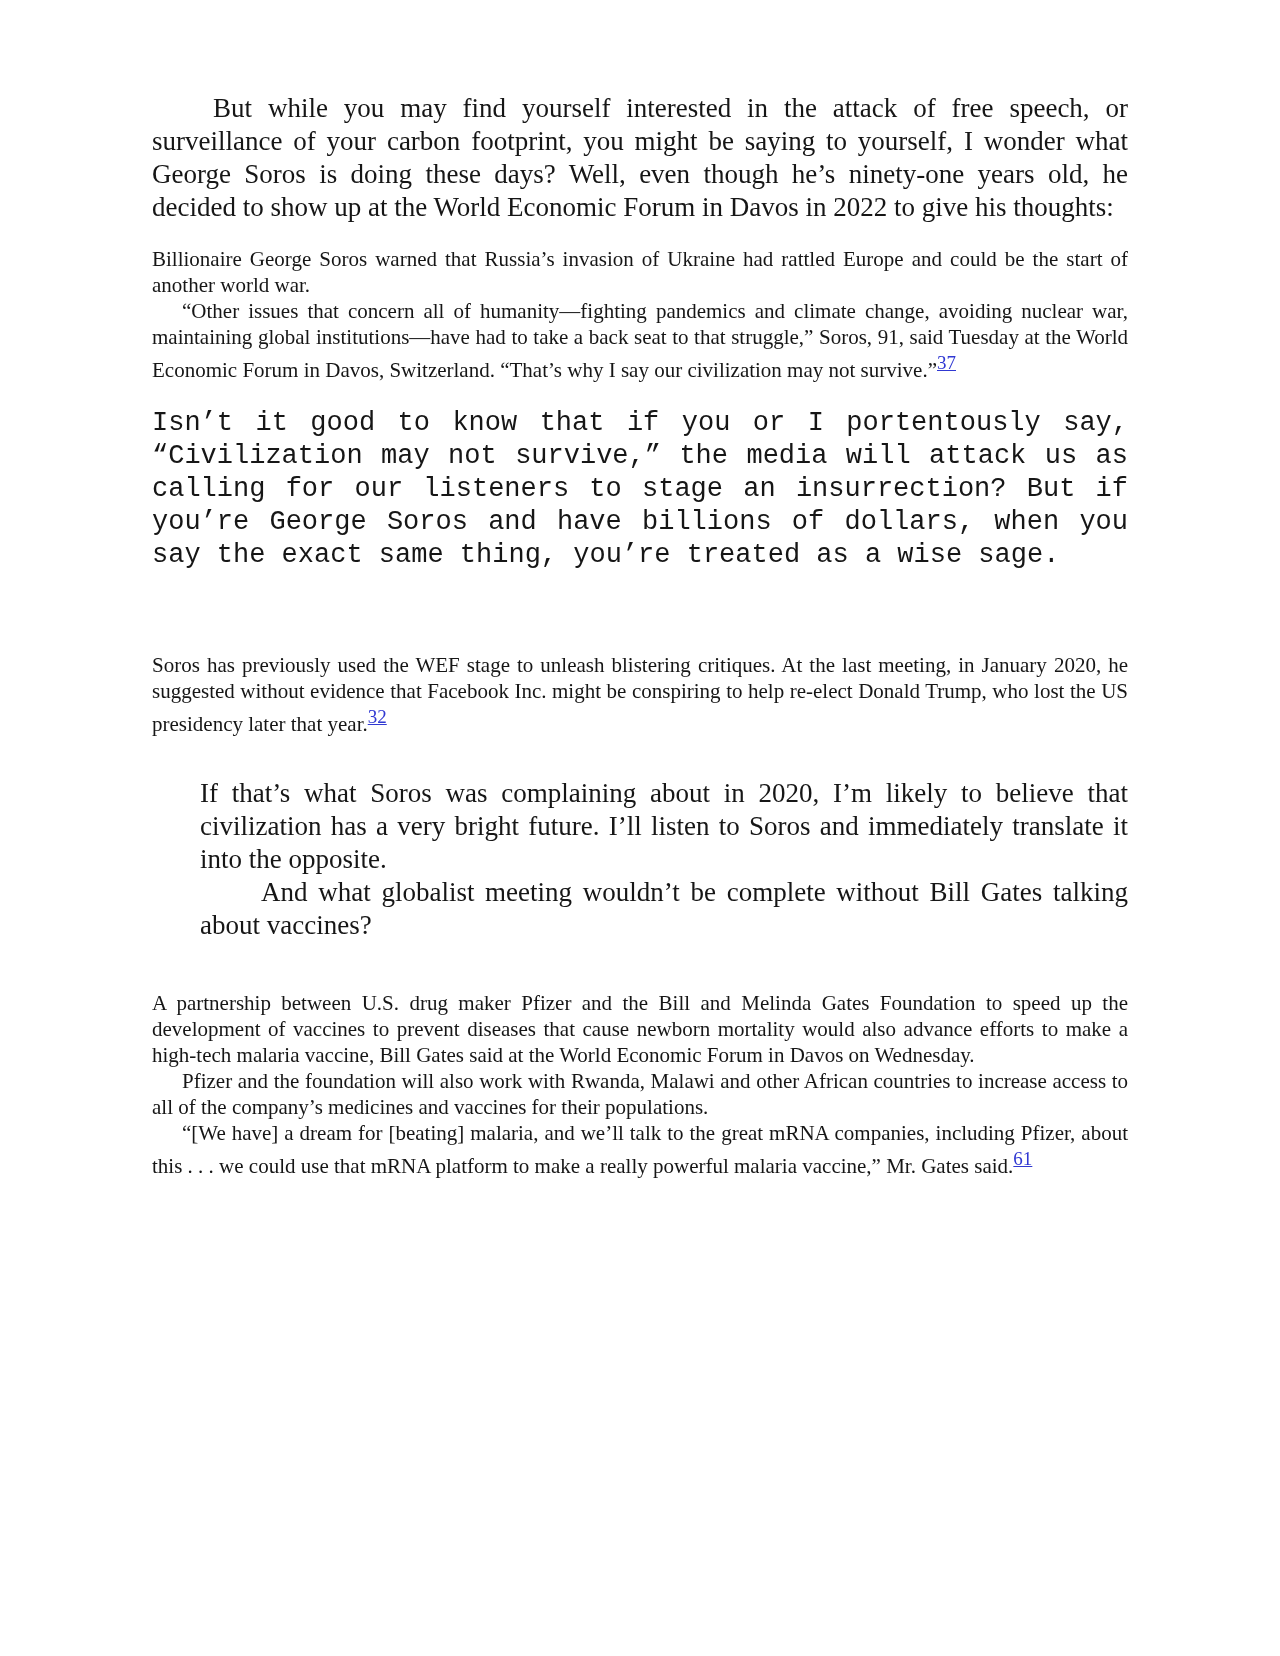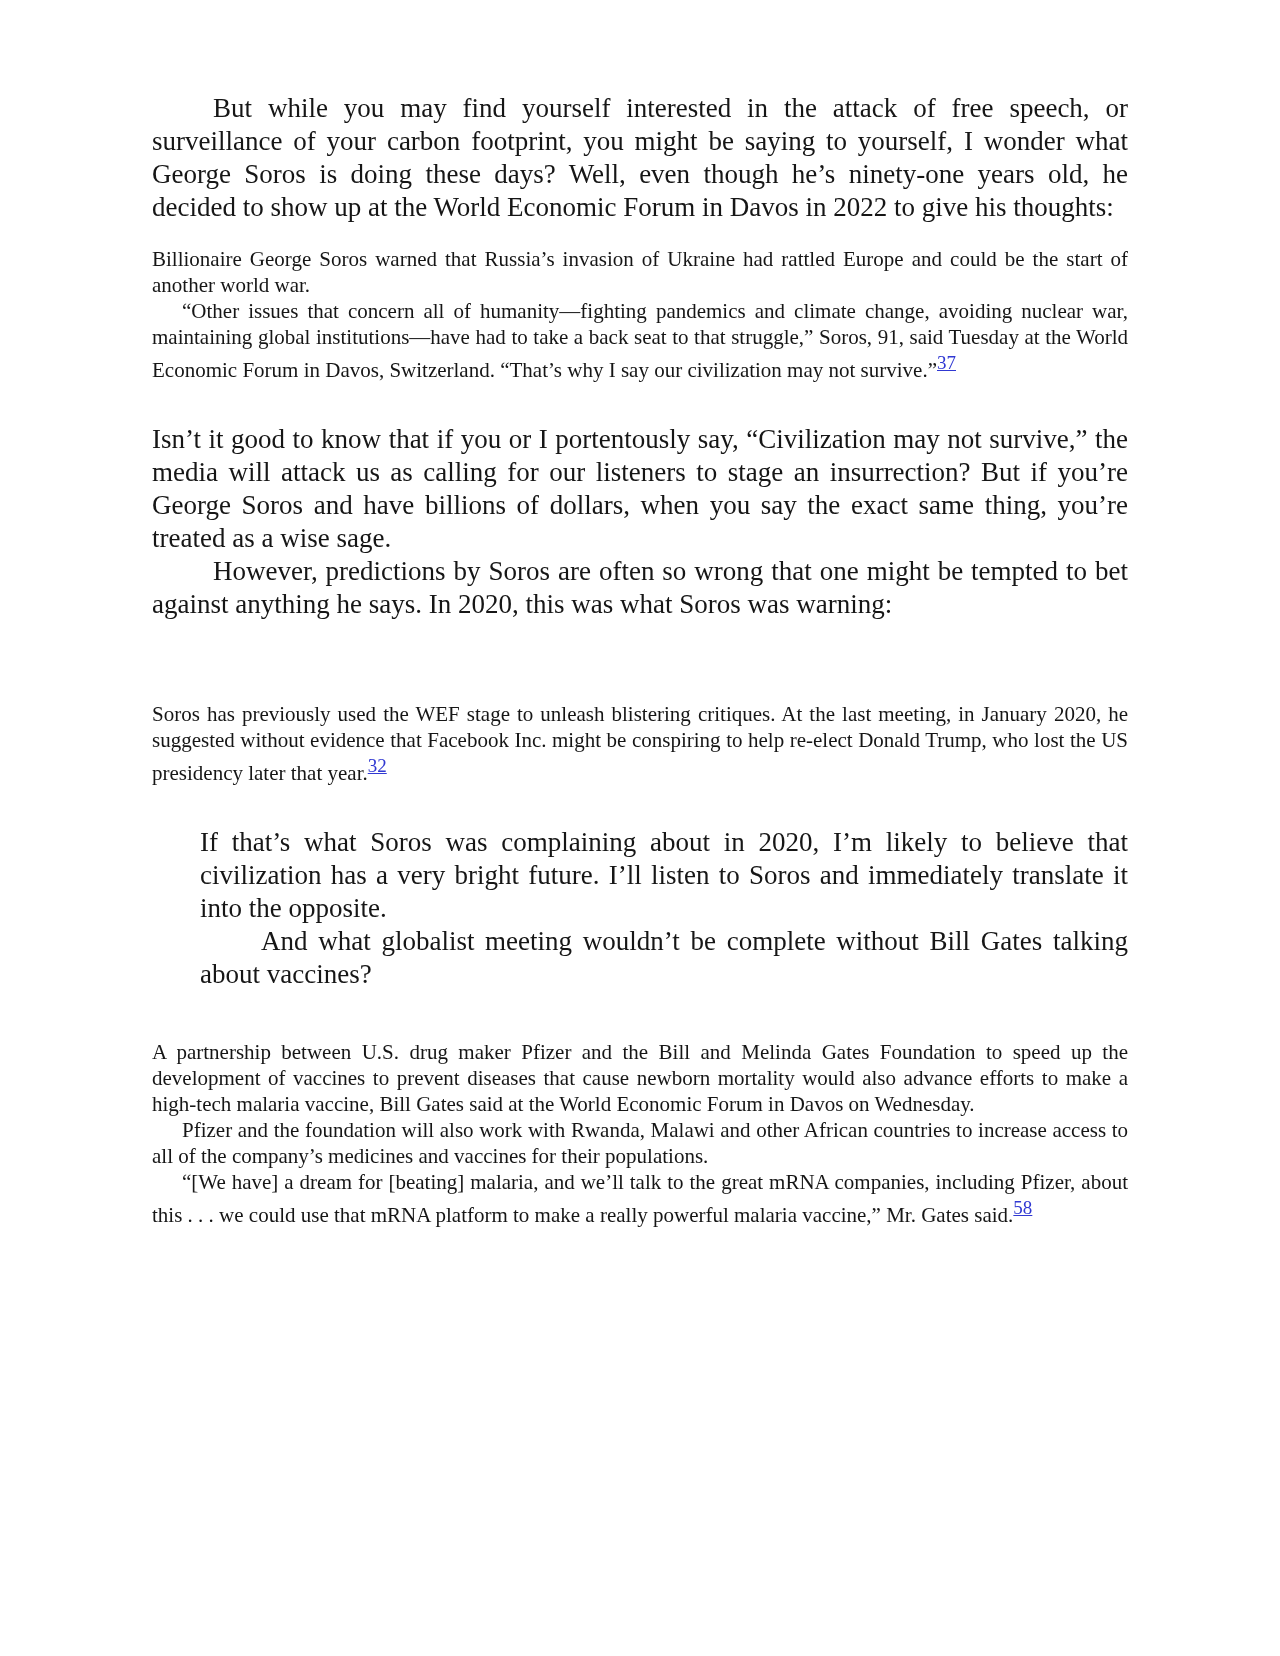--- a/index.html
+++ b/index.html
@@ -31,21 +31,21 @@
   }
   .ind { text-indent: 61px; }
 
   .quote {
     font-size: 21px;
     line-height: 26px;
   }
   .quote .qind { text-indent: 30px; }
 
   .m-q1 { margin-top: 22px; }
-  .m-b2 { margin-top: 40px; }
+  .m-b2 { margin-top: 24px; font-family: Liberation Mono, monospace; }
   .m-q2 { margin-top: 80px; }
   .m-b3 { margin-top: 40px; margin-left: 48px; }
   .m-q3 { margin-top: 48px; }
 
   .fnref {
     color: var(--link_color, #3333cc);
     text-decoration: underline;
     font-size: 19px;
     vertical-align: super;
   }
@@ -58,32 +58,31 @@
 
     <p class="body-p ind">But while you may find yourself interested in the attack of free speech, or surveillance of your carbon footprint, you might be saying to yourself, I wonder what George Soros is doing these days? Well, even though he’s ninety-one years old, he decided to show up at the World Economic Forum in Davos in 2022 to give his thoughts:</p>
 
     <div class="quote m-q1">
       <p>Billionaire George Soros warned that Russia’s invasion of Ukraine had rattled Europe and could be the start of another world war.</p>
       <p class="qind"><span>“Other issues that concern all of humanity—fighting pandemics and climate change, avoiding nuclear war, maintaining global institutions—have had to take a back seat to that struggle,” Soros, 91, said Tuesday at the World Economic Forum in Davos, Switzerland. “That’s why I say our civilization may not survive.”</span><a href="#" class="fnref">37</a></p>
     </div>
 
     <div class="m-b2">
       <p class="body-p">Isn’t it good to know that if you or I portentously say, “Civilization may not survive,” the media will attack us as calling for our listeners to stage an insurrection? But if you’re George Soros and have billions of dollars, when you say the exact same thing, you’re treated as a wise sage.</p>
-      <p class="body-p ind">However, predictions by Soros are often so wrong that one might be tempted to bet against anything he says. In 2020, this was what Soros was warning:</p>
     </div>
 
     <div class="quote m-q2">
       <p><span>Soros has previously used the WEF stage to unleash blistering critiques. At the last meeting, in January 2020, he suggested without evidence that Facebook Inc. might be conspiring to help re-elect Donald Trump, who lost the US presidency later that year.</span><a href="#" class="fnref">32</a></p>
     </div>
 
     <div class="m-b3">
       <p class="body-p">If that’s what Soros was complaining about in 2020, I’m likely to believe that civilization has a very bright future. I’ll listen to Soros and immediately translate it into the opposite.</p>
       <p class="body-p ind">And what globalist meeting wouldn’t be complete without Bill Gates talking about vaccines?</p>
     </div>
 
     <div class="quote m-q3">
       <p>A partnership between U.S. drug maker Pfizer and the Bill and Melinda Gates Foundation to speed up the development of vaccines to prevent diseases that cause newborn mortality would also advance efforts to make a high-tech malaria vaccine, Bill Gates said at the World Economic Forum in Davos on Wednesday.</p>
       <p class="qind">Pfizer and the foundation will also work with Rwanda, Malawi and other African countries to increase access to all of the company’s medicines and vaccines for their populations.</p>
-      <p class="qind"><span>“[We have] a dream for [beating] malaria, and we’ll talk to the great mRNA companies, including Pfizer, about this . . . we could use that mRNA platform to make a really powerful malaria vaccine,” Mr. Gates said.</span><a href="#" class="fnref">58</a></p>
+      <p class="qind"><span>“[We have] a dream for [beating] malaria, and we’ll talk to the great mRNA companies, including Pfizer, about this . . . we could use that mRNA platform to make a really powerful malaria vaccine,” Mr. Gates said.</span><a href="#" class="fnref">61</a></p>
     </div>
 
   </div>
 </div>
 
 </body></html>

